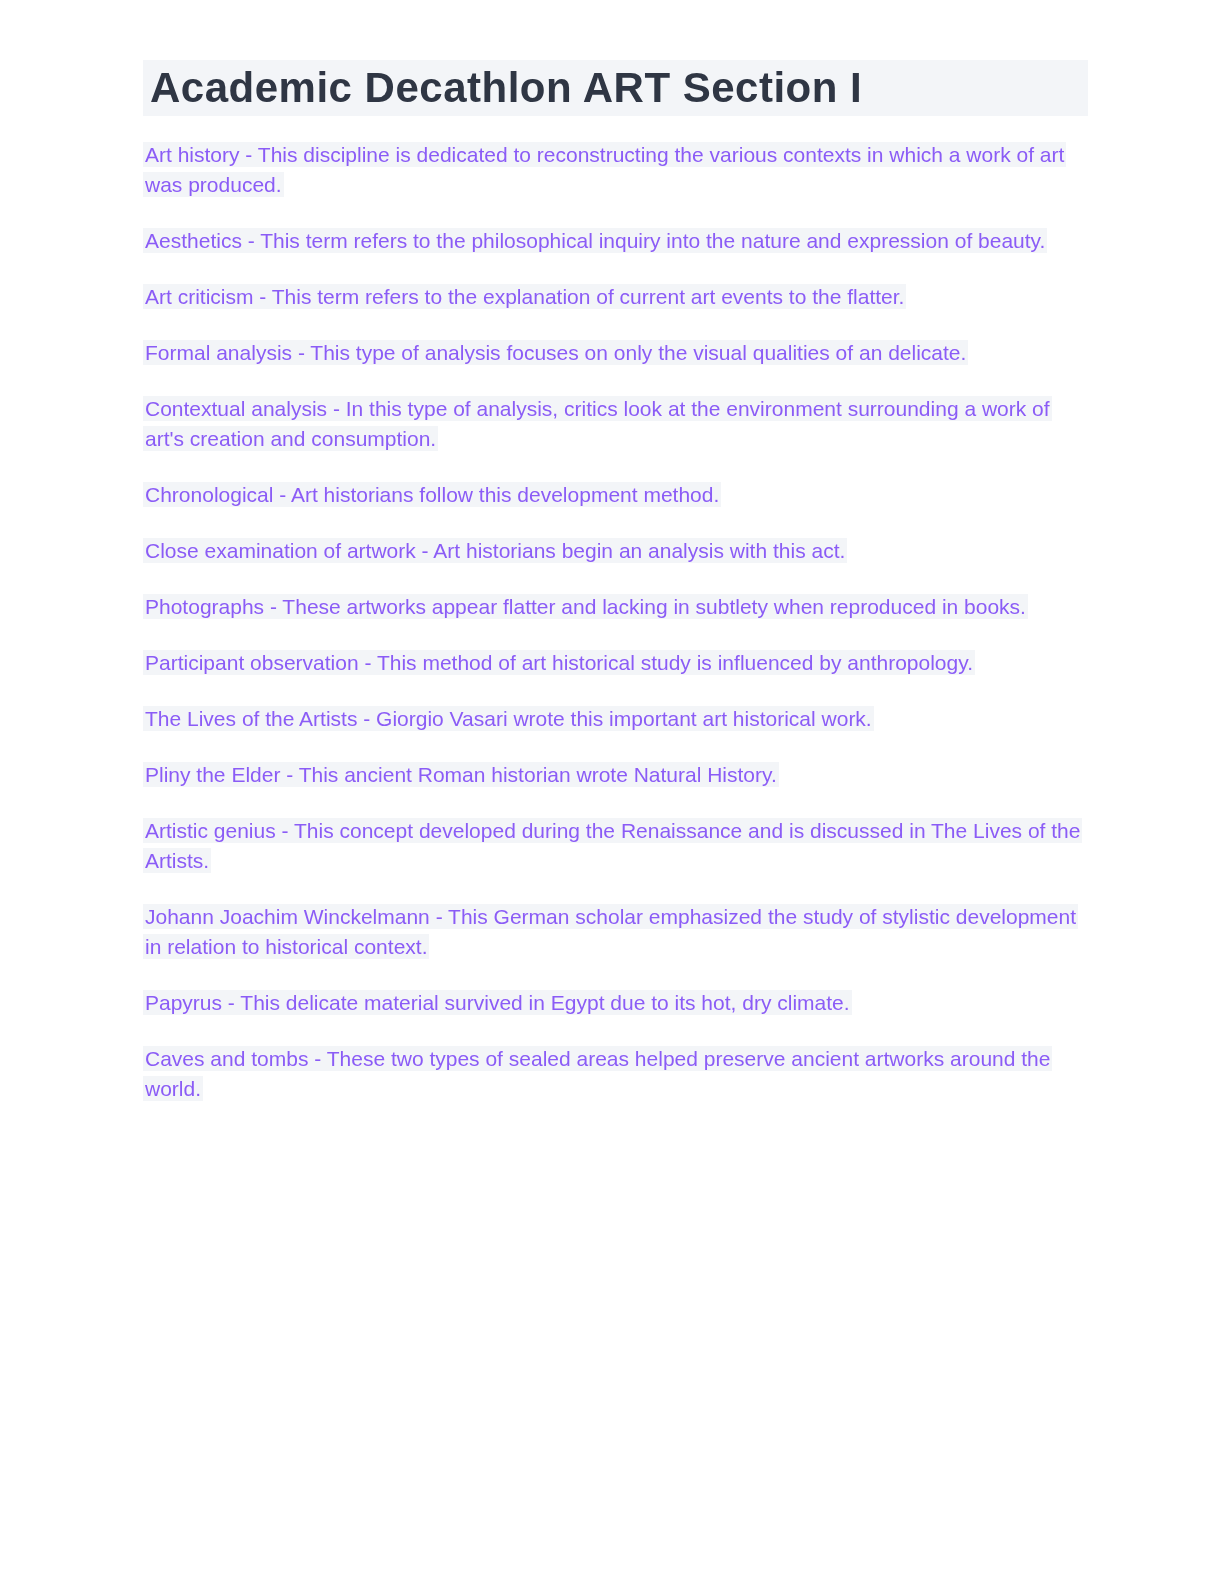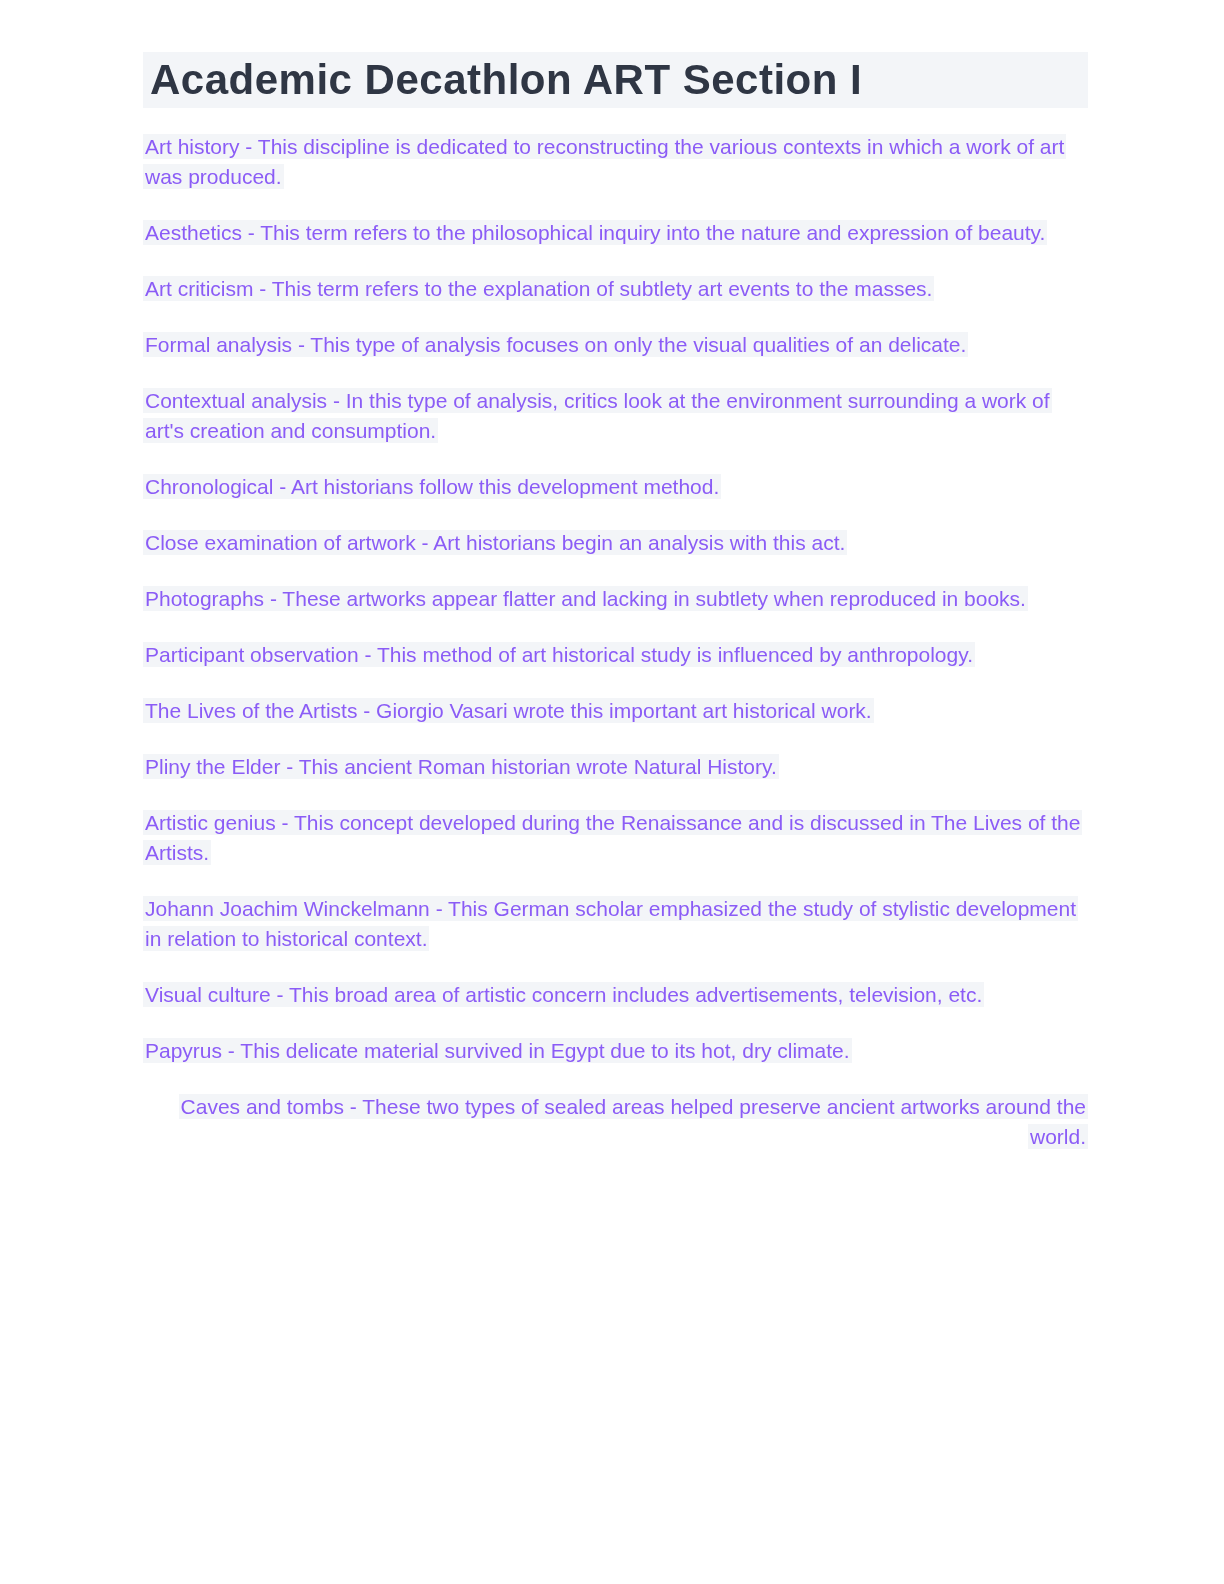--- a/index.html
+++ b/index.html
@@ -16,62 +16,61 @@
   }
   .page {
     position: relative;
     width: 1224px;
     height: 1584px;
     background: #ffffff;
   }
   .content {
     position: absolute;
     left: 143px;
-    top: 52px;
+    top: 60px;
     width: 945px;
   }
   h1.doc-title {
     margin: 0 0 24px 0;
     background: #f3f5f8;
     color: #2f3644;
     font-size: 42px;
     font-weight: bold;
     line-height: 1.34;
     padding-left: 7px;
     letter-spacing: 0.5px;
   }
   .paragraphs p {
     margin: 0 0 26px 0;
     font-size: 21px;
     line-height: 30px;
     color: #8b5cf6;
   }
   .paragraphs p:last-child {
     margin-bottom: 12px;
-    text-align: right;
   }
   .hl {
     background: #f3f5f8;
     box-decoration-break: clone;
     -webkit-box-decoration-break: clone;
     padding: 1px 2px;
   }
 </style>
 </head>
 <body>
 
 <div class="page">
   <div class="content">
     <h1 class="doc-title">Academic Decathlon ART Section I</h1>
     <div class="paragraphs">
   <p><span class="hl">Art history - This discipline is dedicated to reconstructing the various contexts in which a work of art was produced.</span></p>
 
   <p><span class="hl">Aesthetics - This term refers to the philosophical inquiry into the nature and expression of beauty.</span></p>
 
-  <p><span class="hl">Art criticism - This term refers to the explanation of subtlety art events to the masses.</span></p>
+  <p><span class="hl">Art criticism - This term refers to the explanation of current art events to the flatter.</span></p>
 
   <p><span class="hl">Formal analysis - This type of analysis focuses on only the visual qualities of an delicate.</span></p>
 
   <p><span class="hl">Contextual analysis - In this type of analysis, critics look at the environment surrounding a work of art's creation and consumption.</span></p>
 
   <p><span class="hl">Chronological - Art historians follow this development method.</span></p>
 
   <p><span class="hl">Close examination of artwork - Art historians begin an analysis with this act.</span></p>
 
   <p><span class="hl">Photographs - These artworks appear flatter and lacking in subtlety when reproduced in books.</span></p>
@@ -80,21 +79,20 @@
 
   <p><span class="hl">The Lives of the Artists - Giorgio Vasari wrote this important art historical work.</span></p>
 
   <p><span class="hl">Pliny the Elder - This ancient Roman historian wrote Natural History.</span></p>
 
   <p><span class="hl">Artistic genius - This concept developed during the Renaissance and is discussed in The Lives of the Artists.</span></p>
 
   <p><span class="hl">Johann Joachim Winckelmann - This German scholar emphasized the study of stylistic development in relation to historical context.</span></p>
 
 
-  <p><span class="hl">Visual culture - This broad area of artistic concern includes advertisements, television, etc.</span></p>
 
 
   <p><span class="hl">Papyrus - This delicate material survived in Egypt due to its hot, dry climate.</span></p>
 
   <p><span class="hl">Caves and tombs - These two types of sealed areas helped preserve ancient artworks around the world.</span></p>
 </div>
   </div>
 </div>
 
 </body></html>

